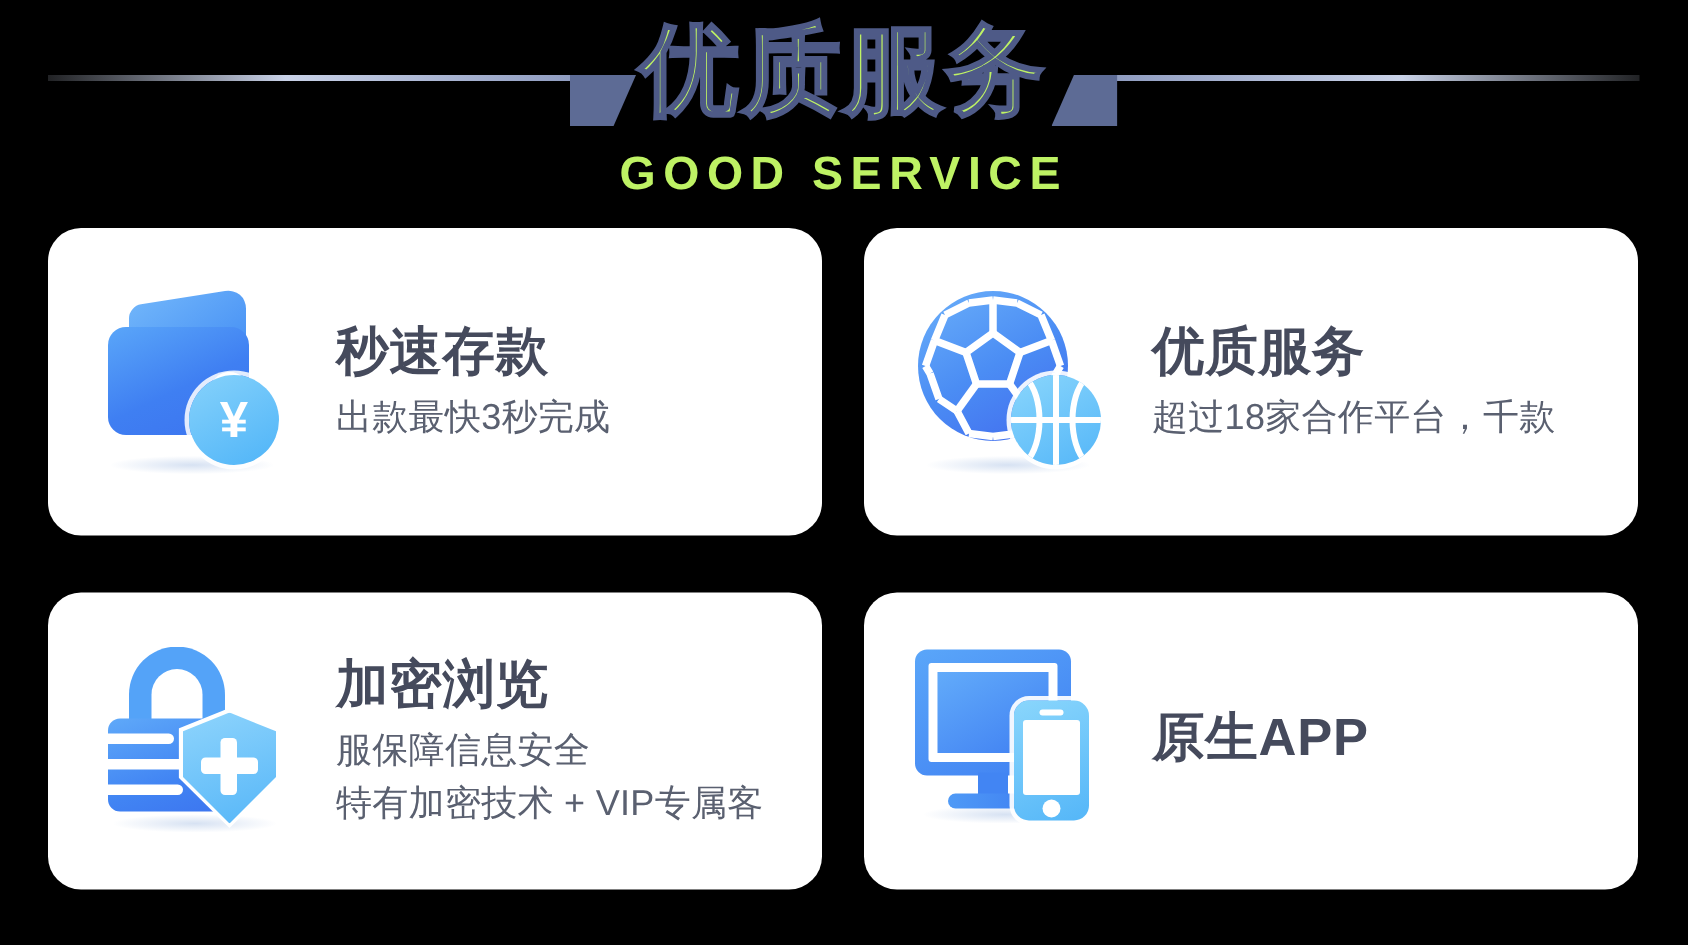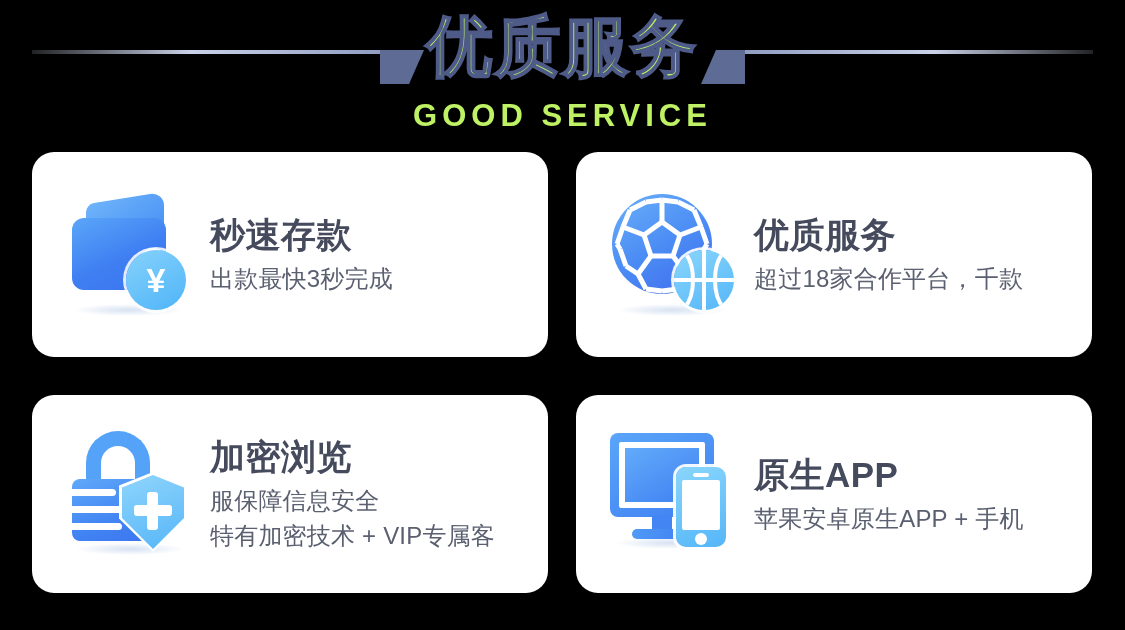--- a/index.html
+++ b/index.html
@@ -119,21 +119,21 @@
   }
 
   .card-icon {
     width: 134px;
     height: 134px;
     flex: 0 0 134px;
     position: relative;
   }
 
   .card-text {
-    margin-left: 10px;
+    margin-left: 24px;
     padding-right: 14px;
   }
 
   .card-title {
     font-size: 35px;
     line-height: 44px;
     font-weight: bold;
     color: #454a5c;
     letter-spacing: 0.5px;
     white-space: nowrap;
@@ -388,18 +388,17 @@
         <div class="phone">
           <span class="phone-speaker"></span>
           <span class="phone-screen"></span>
           <span class="phone-home"></span>
         </div>
       </div>
     </div>
     <div class="card-text">
       <div class="card-title">原生APP</div>
       <div class="card-sub">
-        <span class="ln">苹果安卓原生APP + 手机</span>
       </div>
     </div>
   </div>
 
 </div>
 
 </body></html>

